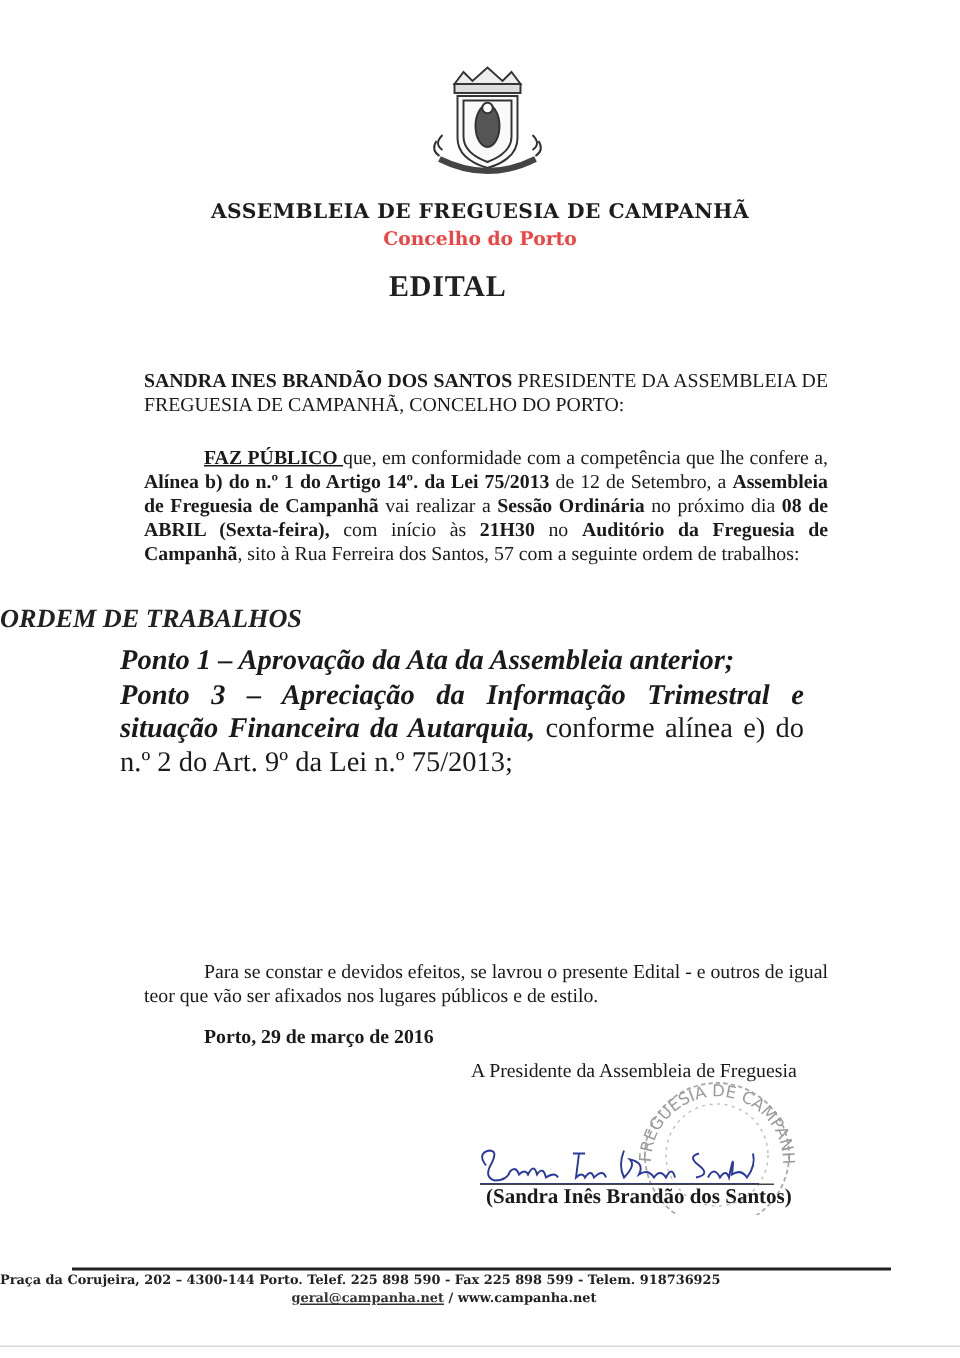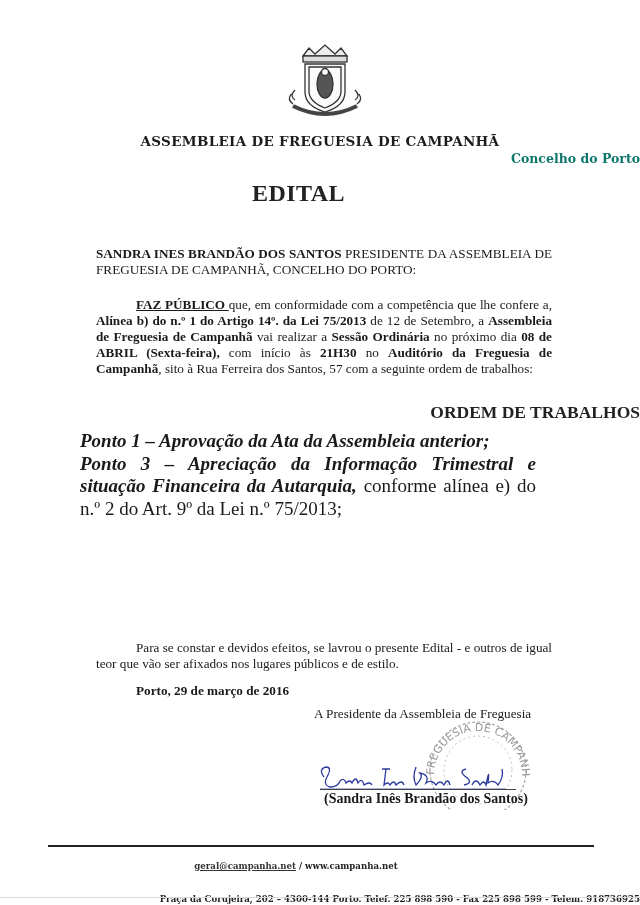--- a/index.html
+++ b/index.html
@@ -3,44 +3,44 @@
 <meta charset="utf-8">
 <style>
   html, body { margin: 0; padding: 0; background: #ffffff; }
   body { width: 640px; height: 905px; position: relative; overflow: hidden;
          font-family: "Liberation Serif", serif; color: #1a1a1a; }
   .abs { position: absolute; }
   .crest { left: 283px; top: 42px; width: 84px; height: 78px; }
   .org-title { left: 0; width: 640px; top: 133px; text-align: center;
                font-family: "DejaVu Serif", serif; font-weight: bold; font-size: 13.5px;
                letter-spacing: 0.3px; color: #1c1c1c; }
-  .org-sub { left: 0; width: 640px; top: 151px; text-align: right;
-             font-family: "DejaVu Serif", serif; font-weight: bold; font-size: 12.5px; color: #0f766e; }
+  .org-sub { left: 0; width: 640px; top: 151px; text-align: center;
+             font-family: "DejaVu Serif", serif; font-weight: bold; font-size: 12.5px; color: #ef4444; }
   .doc-title { left: 0; width: 597px; top: 180px; text-align: center;
-               font-size: 24px; font-weight: bold; letter-spacing: 0.5px; color: #222; }
+               font-size: 20px; font-weight: bold; letter-spacing: 0.5px; color: #222; }
   .para { left: 96px; width: 456px; font-size: 13.2px; line-height: 16px; text-align: justify; }
   .para b { font-weight: bold; }
   .intro { top: 246px; }
   .faz { top: 297px; text-indent: 40px; }
   .faz .u { text-decoration: underline; font-weight: bold; }
-  .ordem-title { left: 0; width: 640px; top: 402px; text-align: right;
-                 font-size: 17.5px; font-weight: bold; color: #222; }
+  .ordem-title { left: 0; width: 640px; top: 402px; text-align: left;
+                 font-size: 17.5px; font-weight: bold; color: #222; font-style: italic; }
   .items { left: 80px; width: 456px; top: 430px; font-size: 19px; }
   .item { line-height: 22.5px; text-align: justify; }
   .item i { font-weight: bold; font-style: italic; }
   .closing { top: 640px; text-indent: 40px; }
   .date { left: 136px; top: 683px; font-size: 13.2px; font-weight: bold; }
   .sig-role { left: 314px; top: 706px; font-size: 13.2px; }
   .stamp { left: 420px; top: 715px; width: 115px; height: 95px; }
   .signature { left: 316px; top: 755px; width: 200px; height: 40px; }
   .sig-line { left: 320px; top: 789px; width: 196px; height: 1px; background: #444; }
   .sig-name { left: 324px; top: 791px; font-size: 14px; font-weight: bold; }
   .footer-line { left: 48px; top: 845px; width: 546px; height: 1.5px; background: #222; }
-  .footer-1 { left: 0; width: 640px; top: 849px; text-align: right;
-              font-family: "DejaVu Serif", serif; font-weight: bold; font-size: 8.6px; color: #222; margin-top: 45px; }
+  .footer-1 { left: 0; width: 640px; top: 849px; text-align: left;
+              font-family: "DejaVu Serif", serif; font-weight: bold; font-size: 8.6px; color: #222; }
   .footer-2 { left: 0; width: 592px; top: 861px; text-align: center;
               font-family: "DejaVu Serif", serif; font-weight: bold; font-size: 8.6px; color: #222; }
   .footer-2 .email { text-decoration: underline; color: #333; }
   .bottom-edge { left: 0; top: 897px; width: 640px; height: 1px; background: #d8d8d8; }
 </style>
 </head>
 <body>
 
 <div class="abs crest">
   <svg width="84" height="78" viewBox="0 0 84 78">

